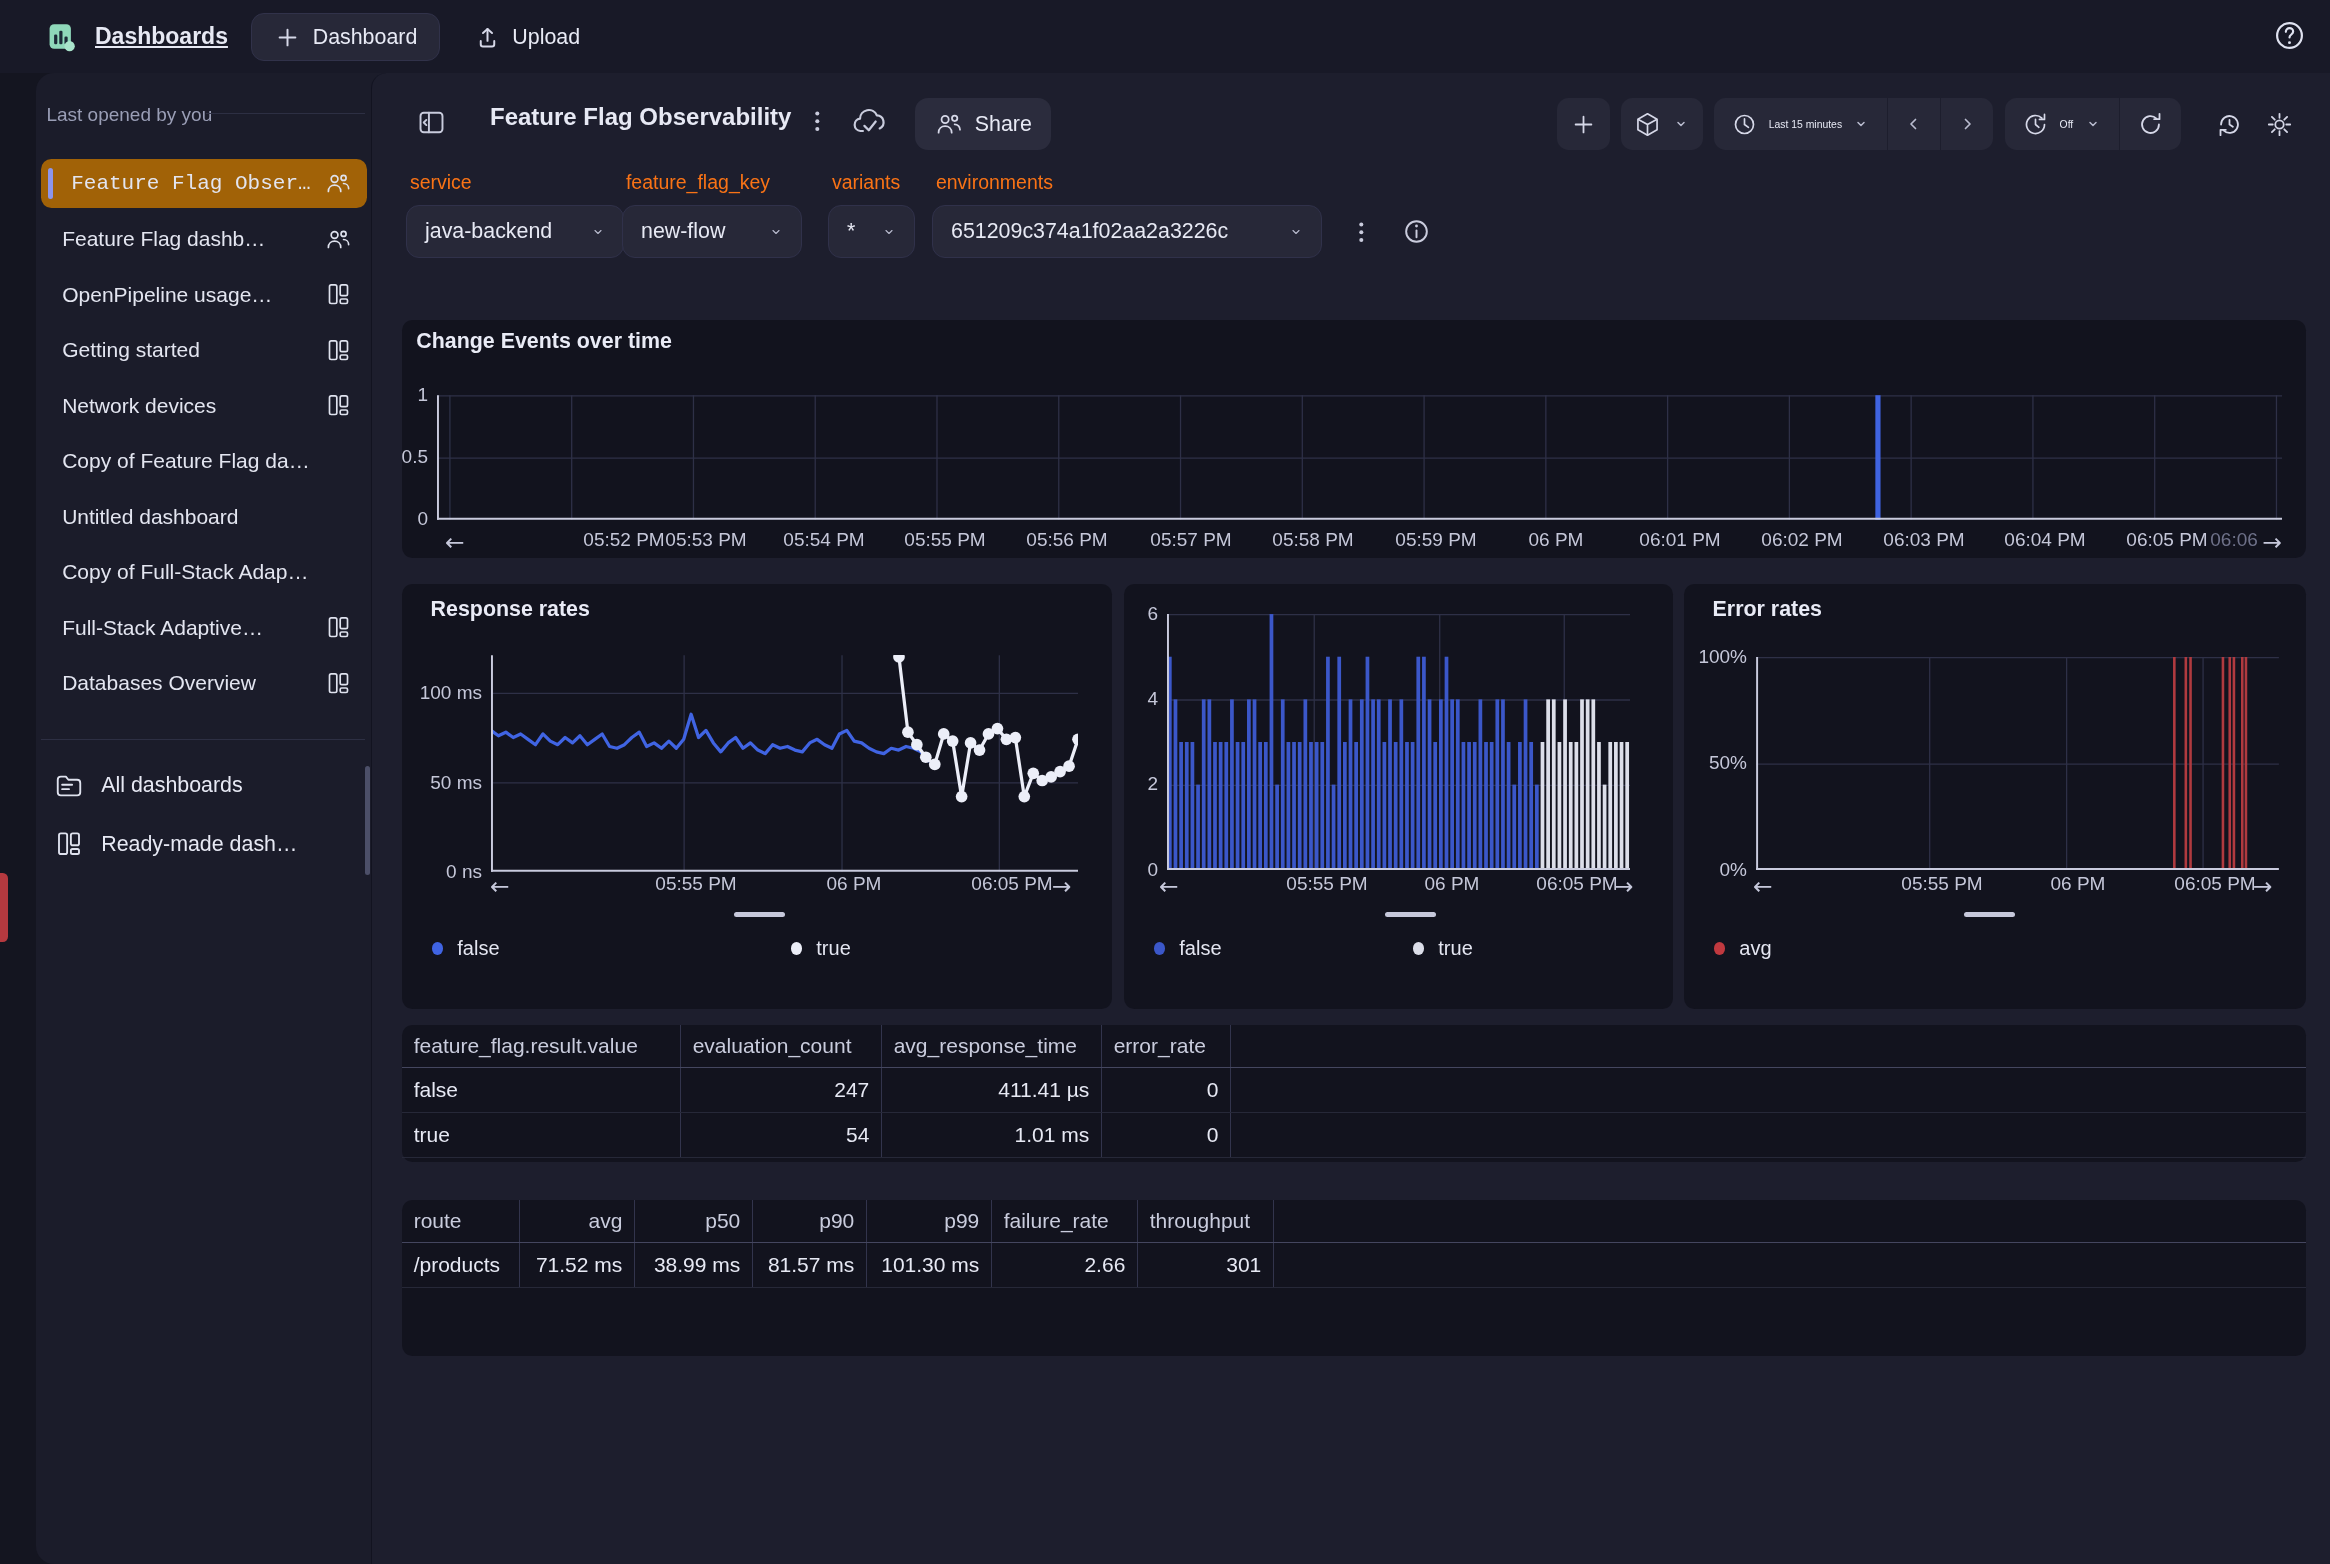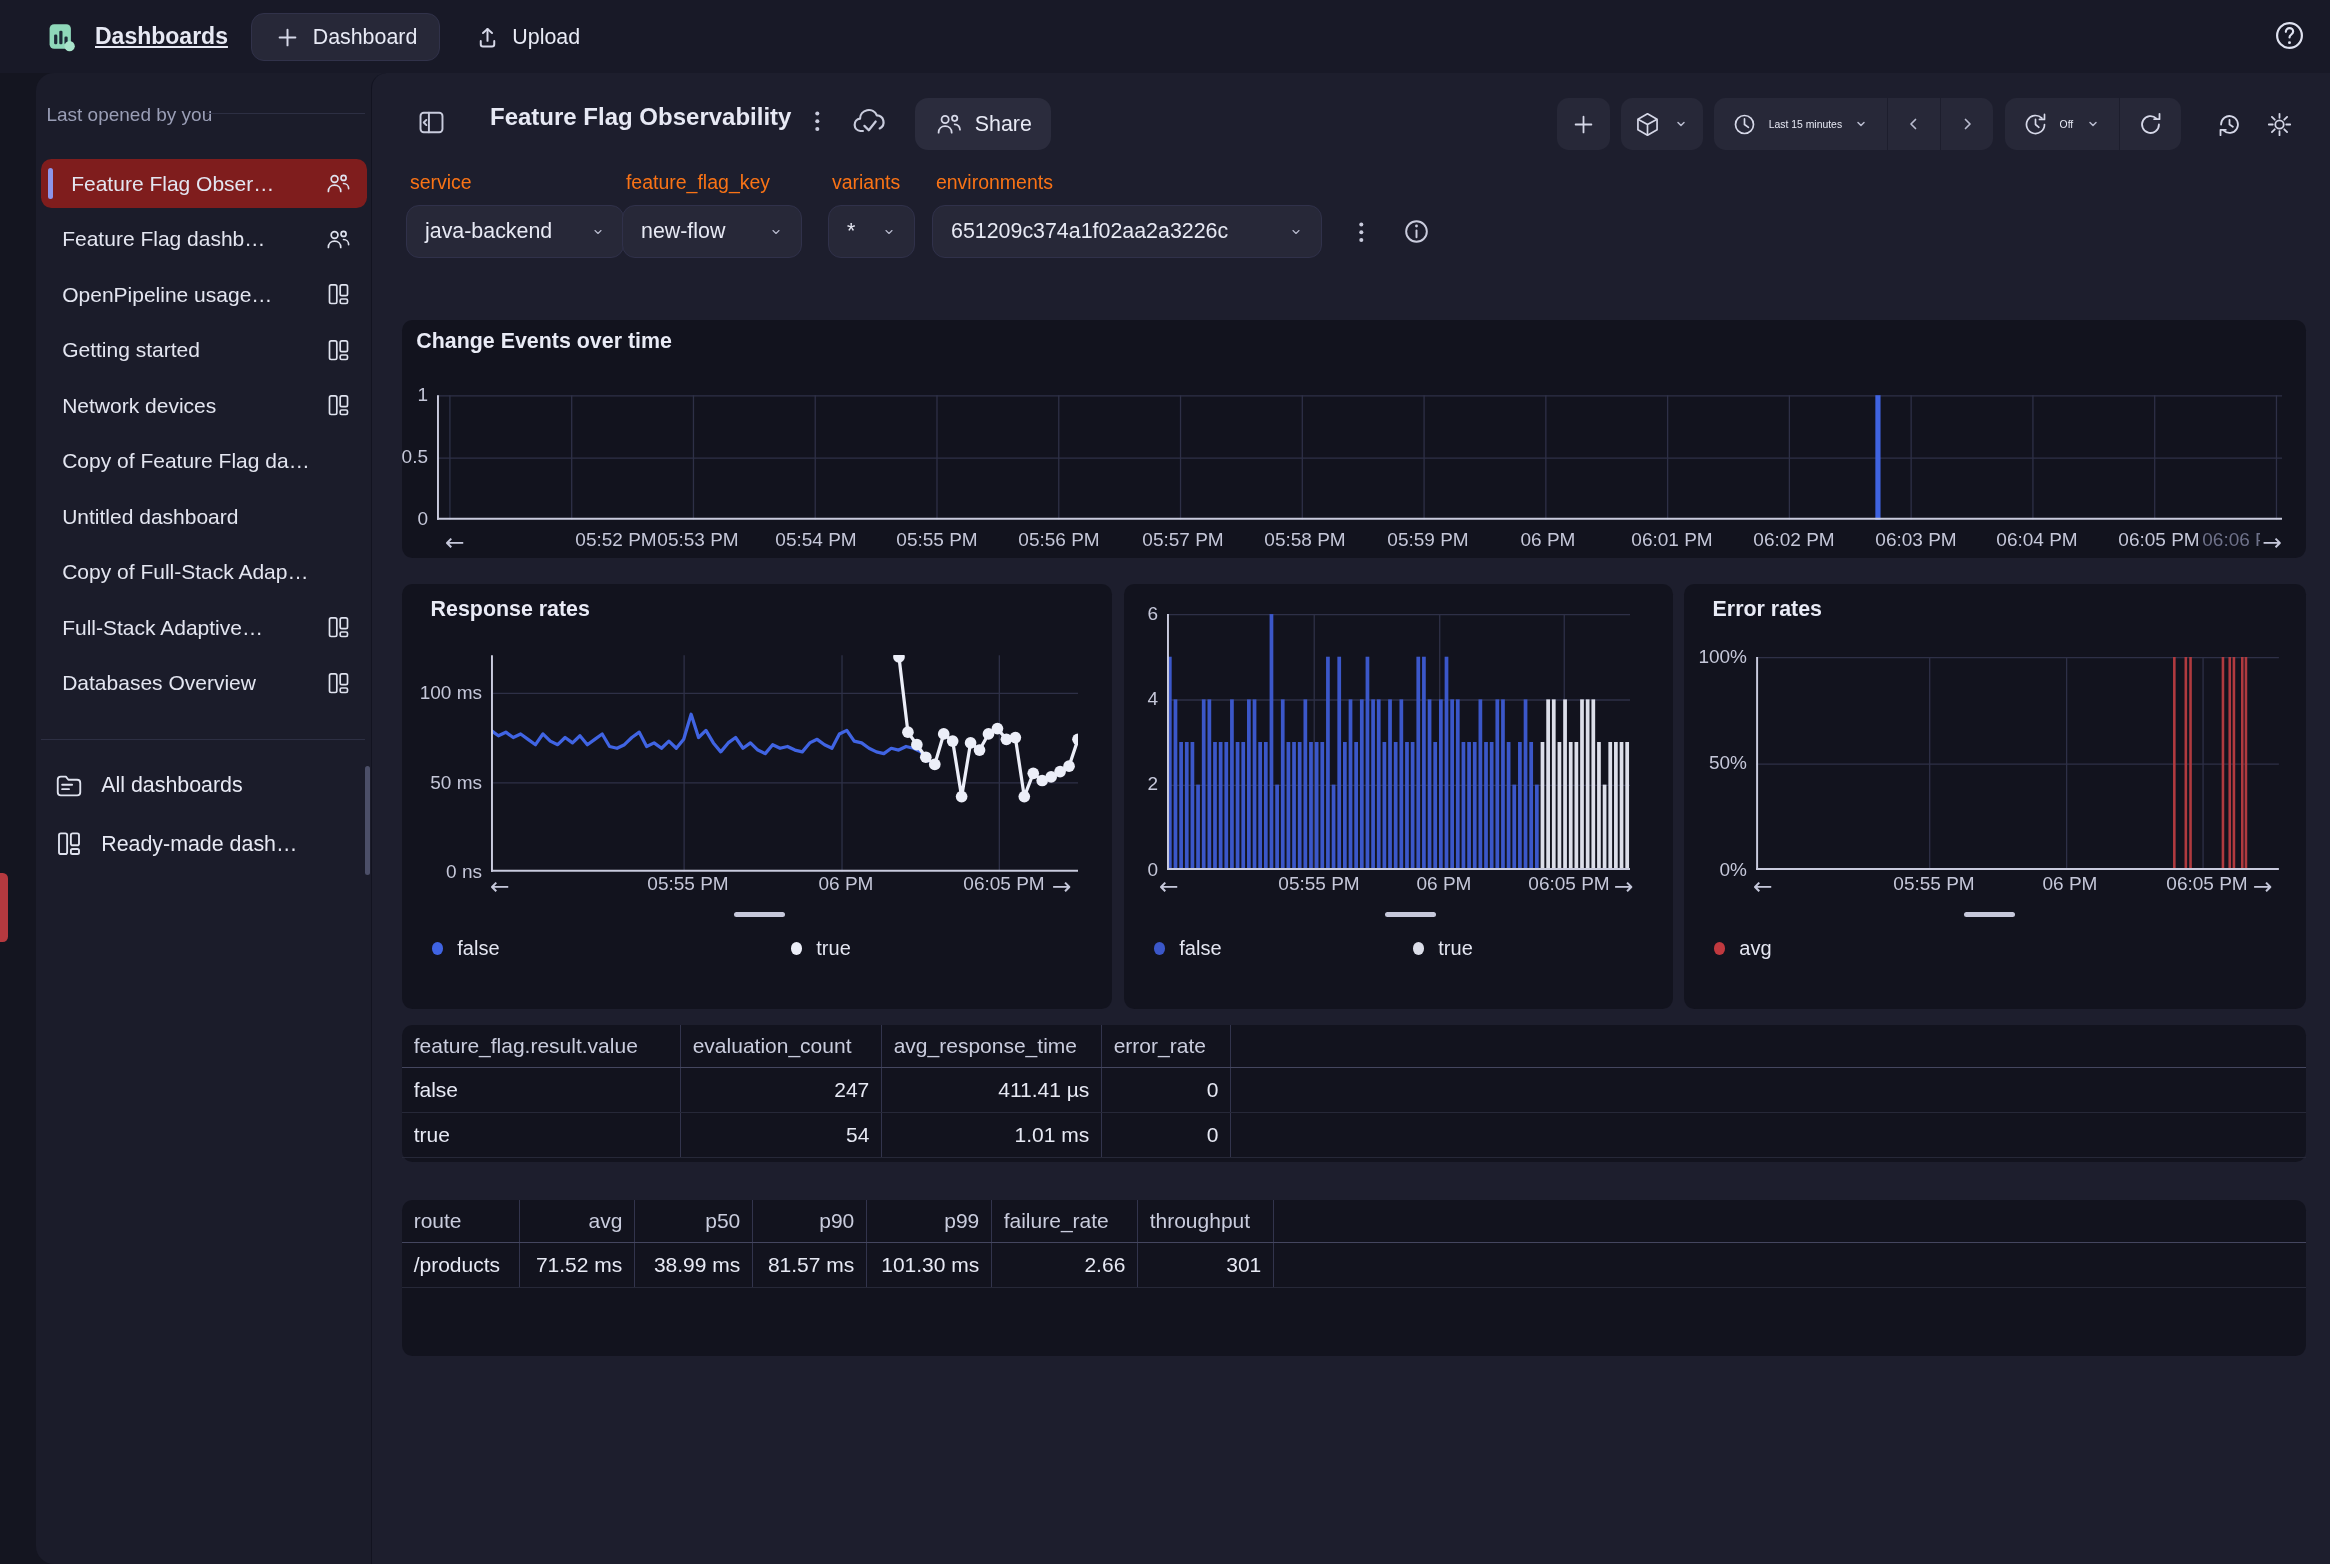--- a/index.html
+++ b/index.html
@@ -20,21 +20,21 @@
   
   .shell { position:absolute; left:36px; top:73px; right:0; bottom:0; background:#1b1c2a; border-radius:18px 0 0 18px; }
   .red-notch { position:absolute; left:0; top:873px; width:8.4px; height:69px; background:#b5393f; border-radius:0 5.2px 5.2px 0; z-index:6; }
 
   .sidebar { position:absolute; left:36px; top:73px; width:335px; bottom:0; }
   .side-section { position:absolute; left:10.4px; top:31px; font-size:19px; color:#9a9eb6; }
   .side-divider { position:absolute; left:170px; right:6.5px; top:40px; height:1.3px; background:#2d2f43; }
   .side-list { position:absolute; left:5.2px; right:3.9px; top:86px; }
   .side-item { position:relative; height:49px; margin-bottom:6.5px; display:flex; align-items:center;
                padding:0 15.6px 0 21px; border-radius:10.4px; cursor:pointer; }
-  .side-item.selected { background:#7f1d1d; }
+  .side-item.selected { background:#a16207;font-family:Liberation Mono, monospace; }
   .sel-ind { position:absolute; left:6.5px; top:9px; bottom:9px; width:5.2px; border-radius:3.2px; background:#8d95ea; }
   .side-item.selected .side-label { margin-left:9px; }
   .side-label { flex:1; font-size:21px; font-weight:500; color:#e3e5f0; white-space:nowrap; overflow:hidden; }
   .side-ic { width:27px; height:27px; color:#dfe2ee; flex:none; }
   .side-footer-divider { position:absolute; left:5.2px; right:6.5px; top:666px; height:1.3px; background:#2d2f43; }
   .side-footer { position:absolute; left:5.2px; right:3.9px; top:687px; }
   .side-foot-item { height:51px; margin-bottom:7.8px; display:flex; align-items:center; gap:17px;
                     padding:0 13px; border-radius:10.4px; cursor:pointer; font-size:21.4px; font-weight:500; }
   .foot-ic { width:30px; height:30px; color:#dfe2ee; flex:none; }
   .side-scroll { position:absolute; right:1.3px; top:693px; width:4.5px; height:109px; border-radius:2.6px; background:#4c4f68; cursor:pointer; }
@@ -86,21 +86,21 @@
 
   .plot { position:absolute; cursor:crosshair; }
   .card-change   .plot { left:35px;  top:75px; width:1845px; height:125px; }
   .card-response .plot { left:89px; top:71px; width:587px;  height:217px; }
   .card-evals    .plot { left:43px;  top:30px;  width:463px;  height:256px; }
   .card-errors   .plot { left:72px; top:73px; width:523px;  height:213px; }
   .plot svg { position:absolute; inset:0; }
 
   .ylabels { position:absolute; left:0; top:0; bottom:0; }
   .ytick { position:absolute; right:0; transform:translateY(-50%); font-size:19px; color:#c5c7d9; white-space:nowrap; }
-  .xlabels { position:absolute; left:4px; right:0; height:26px; }
+  .xlabels { position:absolute; left:12px; right:0; height:26px; }
   .card-change .xlabels { top:209px; }
   .card-response .xlabels, .card-evals .xlabels, .card-errors .xlabels { top:289px; }
   .xtick { position:absolute; transform:translateX(-50%); font-size:19px; color:#c5c7d9; white-space:nowrap; }
   .xtick.dim { color:#6e7189; }
   .pan-arrow { position:absolute; font-family:"DejaVu Sans", sans-serif; font-size:23.4px; color:#c6c8db; cursor:pointer; line-height:26px; }
   .pan-arrow.bgpad { background:#12131e; padding:0 2.6px; }
   .scrollpill { position:absolute; top:328px; width:51px; height:4.5px; border-radius:2.6px; background:#c6c8db; cursor:pointer; }
   .legend { position:absolute; left:0; right:0; top:353px; height:39px; }
   .legend-item { position:absolute; display:flex; align-items:center; gap:14.3px; font-size:20px; color:#e4e6f1; cursor:pointer; }
   .dot { width:11px; height:12.3px; border-radius:50%; }

